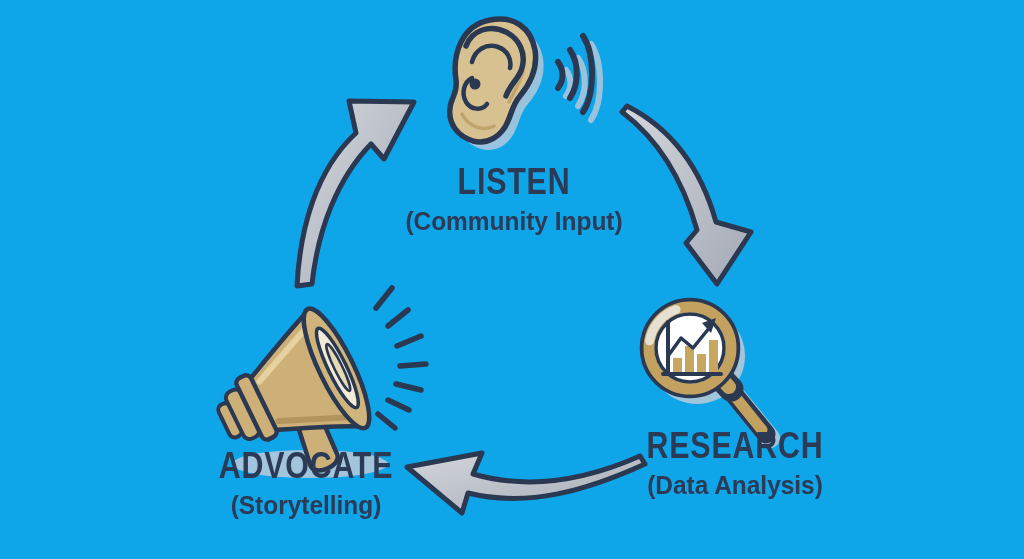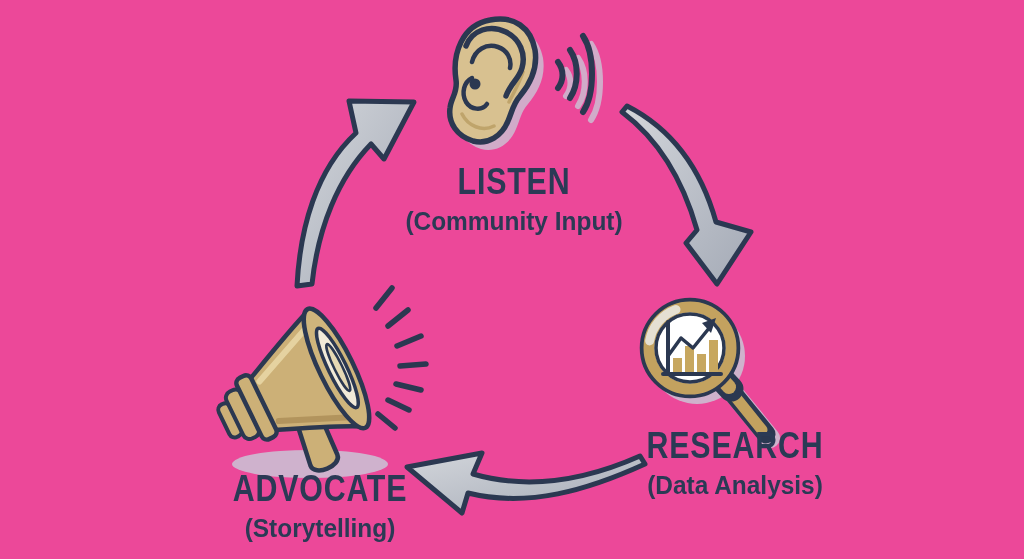--- a/index.html
+++ b/index.html
@@ -1,36 +1,36 @@
 <!DOCTYPE html>
 <html><head>
 <meta charset="utf-8">
 <style>
   html,body{margin:0;padding:0;background:#ffffff;}
   .canvas{
-    position:relative;width:1024px;height:559px;background:#ec4899;
+    position:relative;width:1024px;height:559px;background:#0ea5e9;
     overflow:hidden;font-family:"Liberation Sans",sans-serif;
   }
   svg{position:absolute;overflow:visible;}
   .arrows-layer{left:0;top:0;}
   .icon-ear{left:428px;top:14px;width:180px;height:142px;}
   .icon-magnifier{left:618px;top:286px;width:175px;height:175px;}
   .icon-megaphone{left:208px;top:278px;width:240px;height:218px;}
   .label{position:absolute;width:320px;text-align:center;color:#2b3a55;}
   .label .title{
     font-size:37px;font-weight:700;letter-spacing:1px;line-height:1.05;
     transform:scaleX(.82);transform-origin:center;white-space:nowrap;
   }
   .label .subtitle{
     font-size:26px;font-weight:600;margin-top:6px;line-height:1.05;
     transform:scaleX(.94);transform-origin:center;white-space:nowrap;
   }
   .label-listen{left:354px;top:163px;}
   .label-research{left:575px;top:427px;}
-  .label-advocate{left:160px;top:447px;margin-top:23px;}
+  .label-advocate{left:146px;top:447px;}
 </style>
 </head>
 <body>
 
 <div class="canvas">
 
   <svg class="arrows-layer" width="1024" height="559" viewBox="0 0 1024 559">
     <defs>
       <linearGradient id="argrad" x1="0" y1="0" x2="1" y2="1">
         <stop offset="0" stop-color="#d3d6db"></stop>

